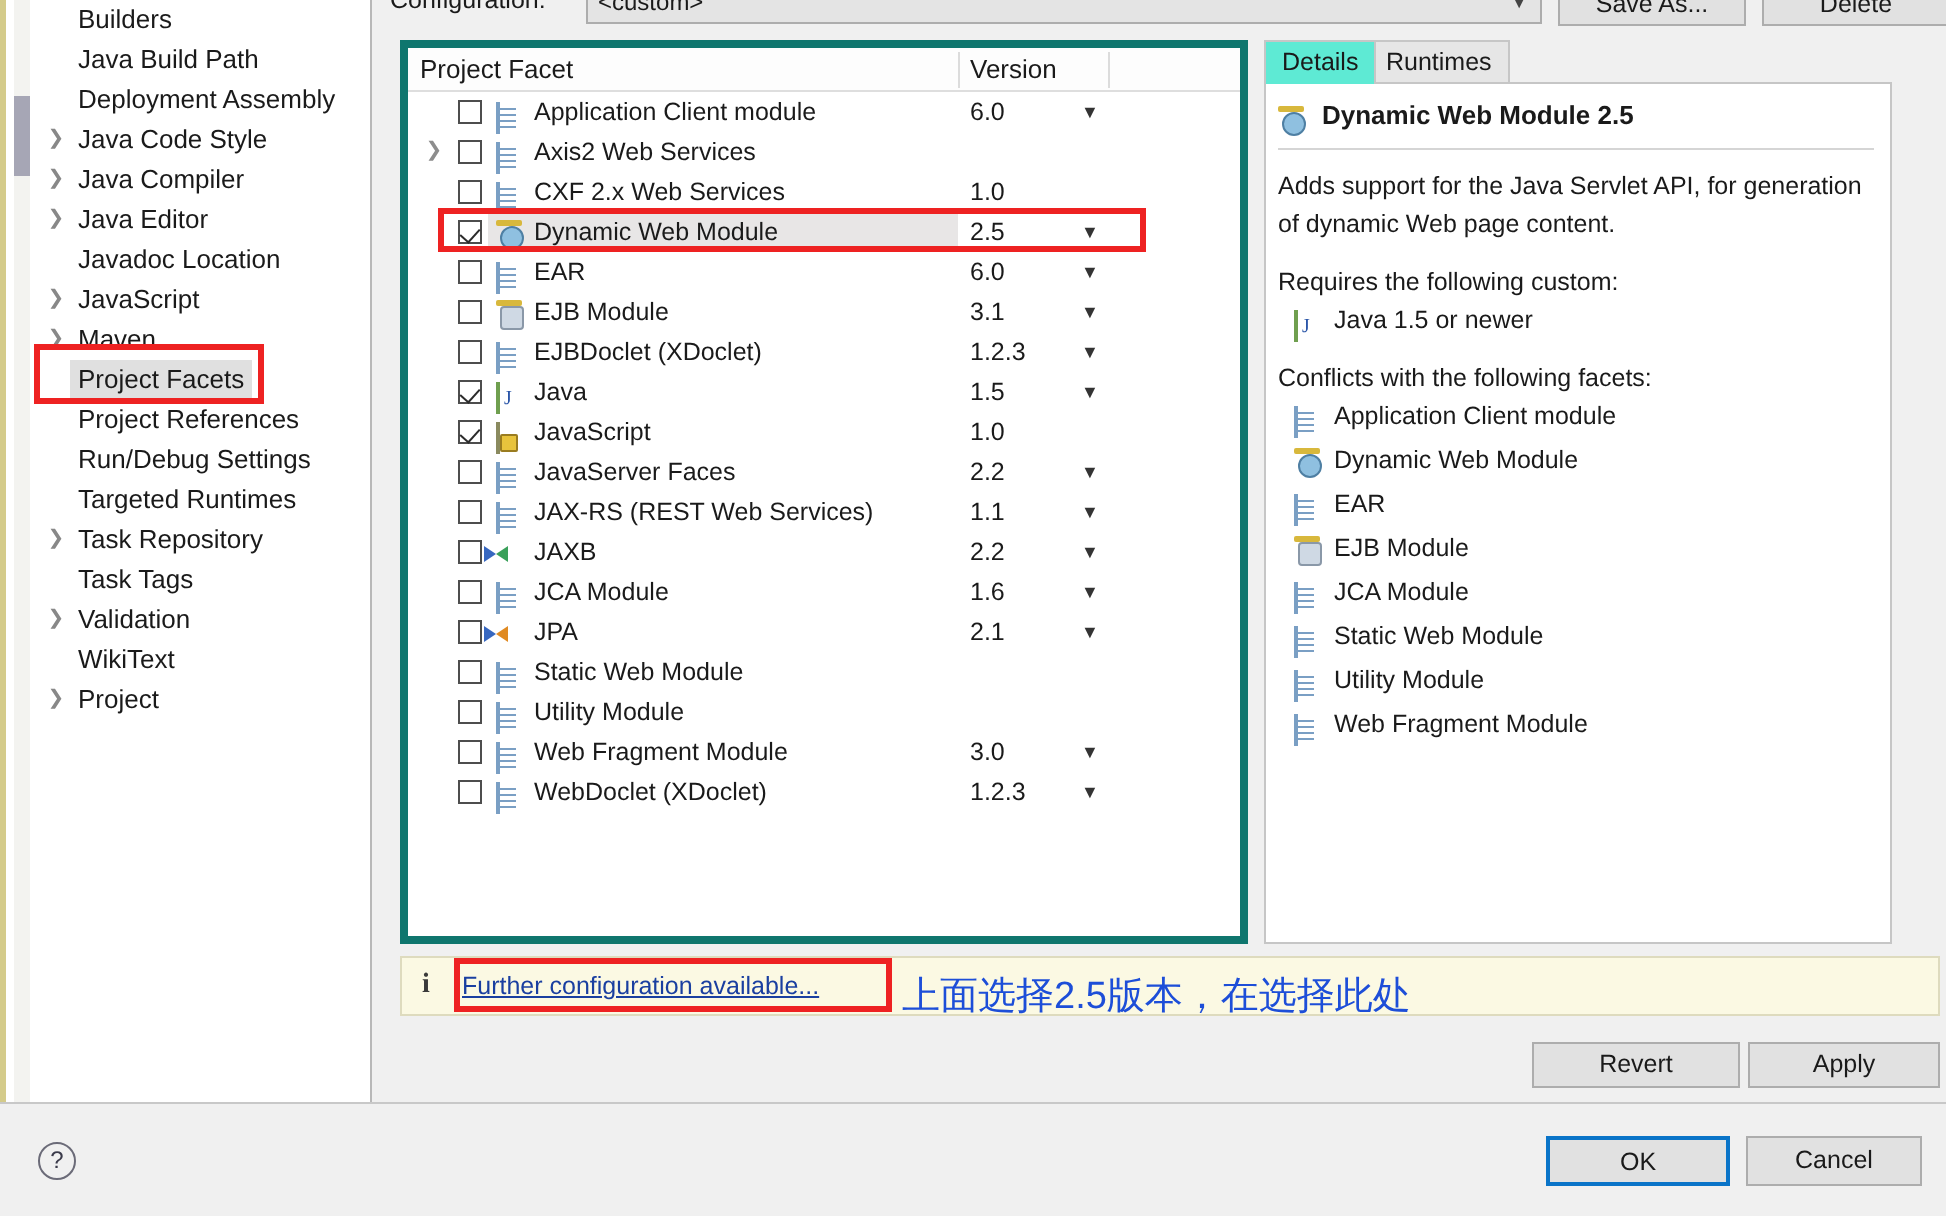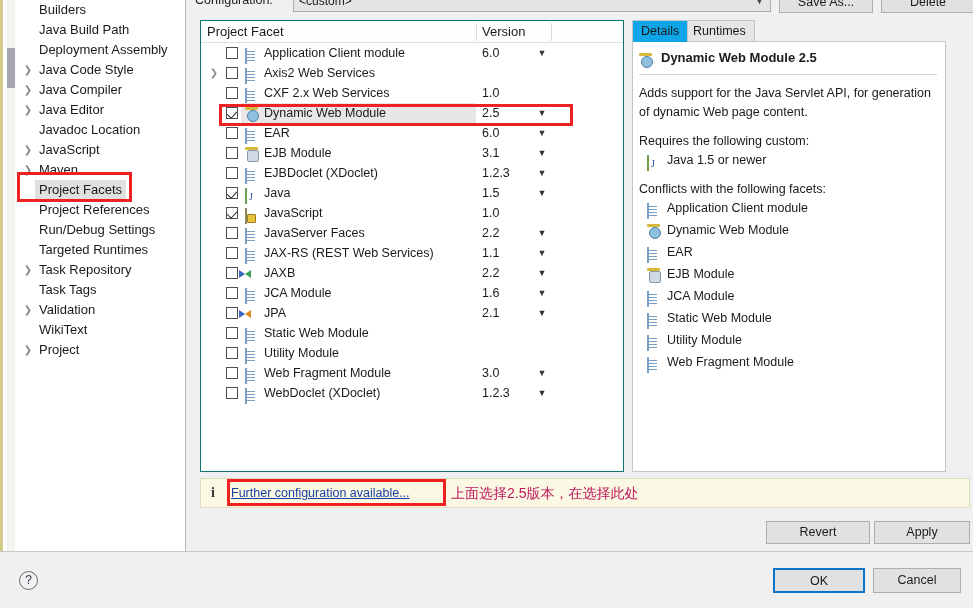--- a/index.html
+++ b/index.html
@@ -71,21 +71,21 @@
     position: absolute; top: 0px; height: 23px; width: 94px;
     background: #e1e1e1; border: 1px solid #adadad;
     font-size: 12.5px; text-align: center; line-height: 22px; color: #1a1a1a;
   }
   #btn-saveas { left: 592px; }
   #btn-delete { left: 694px; }
 
   
   #facet-panel {
     position: absolute; left: 200px; top: 20px; width: 424px; height: 452px;
-    background: #ffffff; border: 1px solid #0f766e;
+    background: #ffffff; border: 4px solid #0f766e;
     overflow: hidden;
   }
   #facet-header {
     position: relative; height: 22px; background: #fdfdfd;
     border-bottom: 1px solid #dedede;
   }
   #facet-header .col-facet {
     position: absolute; left: 6px; top: 3px; font-size: 13px; color: #1a1a1a;
   }
   #facet-header .col-version {
@@ -193,21 +193,21 @@
   .ic-arrows .a-r { right: 0; border-left: 6px solid #3767c0; }
   .ic-arrows.orange .a-l { border-right-color: #e08a22; }
 
   
   #details-tabs { position: absolute; left: 632px; top: 20px; height: 22px; }
   .dtab {
     position: absolute; top: 0; height: 22px; line-height: 21px;
     padding: 0 8px; font-size: 12.5px; color: #1a1a1a;
     border: 1px solid #c6c6c6; border-bottom: none;
   }
-  .dtab.active { left: 0; background: #0ea5e9; z-index: 2; }
+  .dtab.active { left: 0; background: #5eead4; z-index: 2; }
   .dtab.inactive { left: 52px; background: #e6e6e6; }
   #details-panel {
     position: absolute; left: 632px; top: 41px; width: 314px; height: 431px;
     background: #ffffff; border: 1px solid #c6c6c6;
     overflow: hidden;
   }
   #det-title {
     position: relative; margin: 8px 0 0 6px; height: 20px;
     font-size: 13px; font-weight: bold; color: #1a1a1a;
   }
@@ -235,21 +235,21 @@
     font-family: "Liberation Serif", serif; font-weight: bold; font-size: 14px;
     color: #3a3a3a;
   }
   #info-link {
     position: absolute; left: 30px; top: 7px;
     font-size: 12.5px; color: #1a3fa0; text-decoration: underline;
     white-space: nowrap;
   }
   #info-note {
     position: absolute; left: 250px; top: 6px;
-    font-size: 14px; color: #be185d; white-space: nowrap;
+    font-size: 19px; color: #1d4ed8; white-space: nowrap;
   }
 
   
   .dlgbtn {
     position: absolute; background: #e1e1e1; border: 1px solid #adadad;
     font-size: 12.5px; text-align: center; color: #1a1a1a;
   }
   #btn-revert { left: 766px; top: 521px; width: 104px; height: 23px; line-height: 21px; }
   #btn-apply  { left: 874px; top: 521px; width: 96px;  height: 23px; line-height: 21px; }
 

